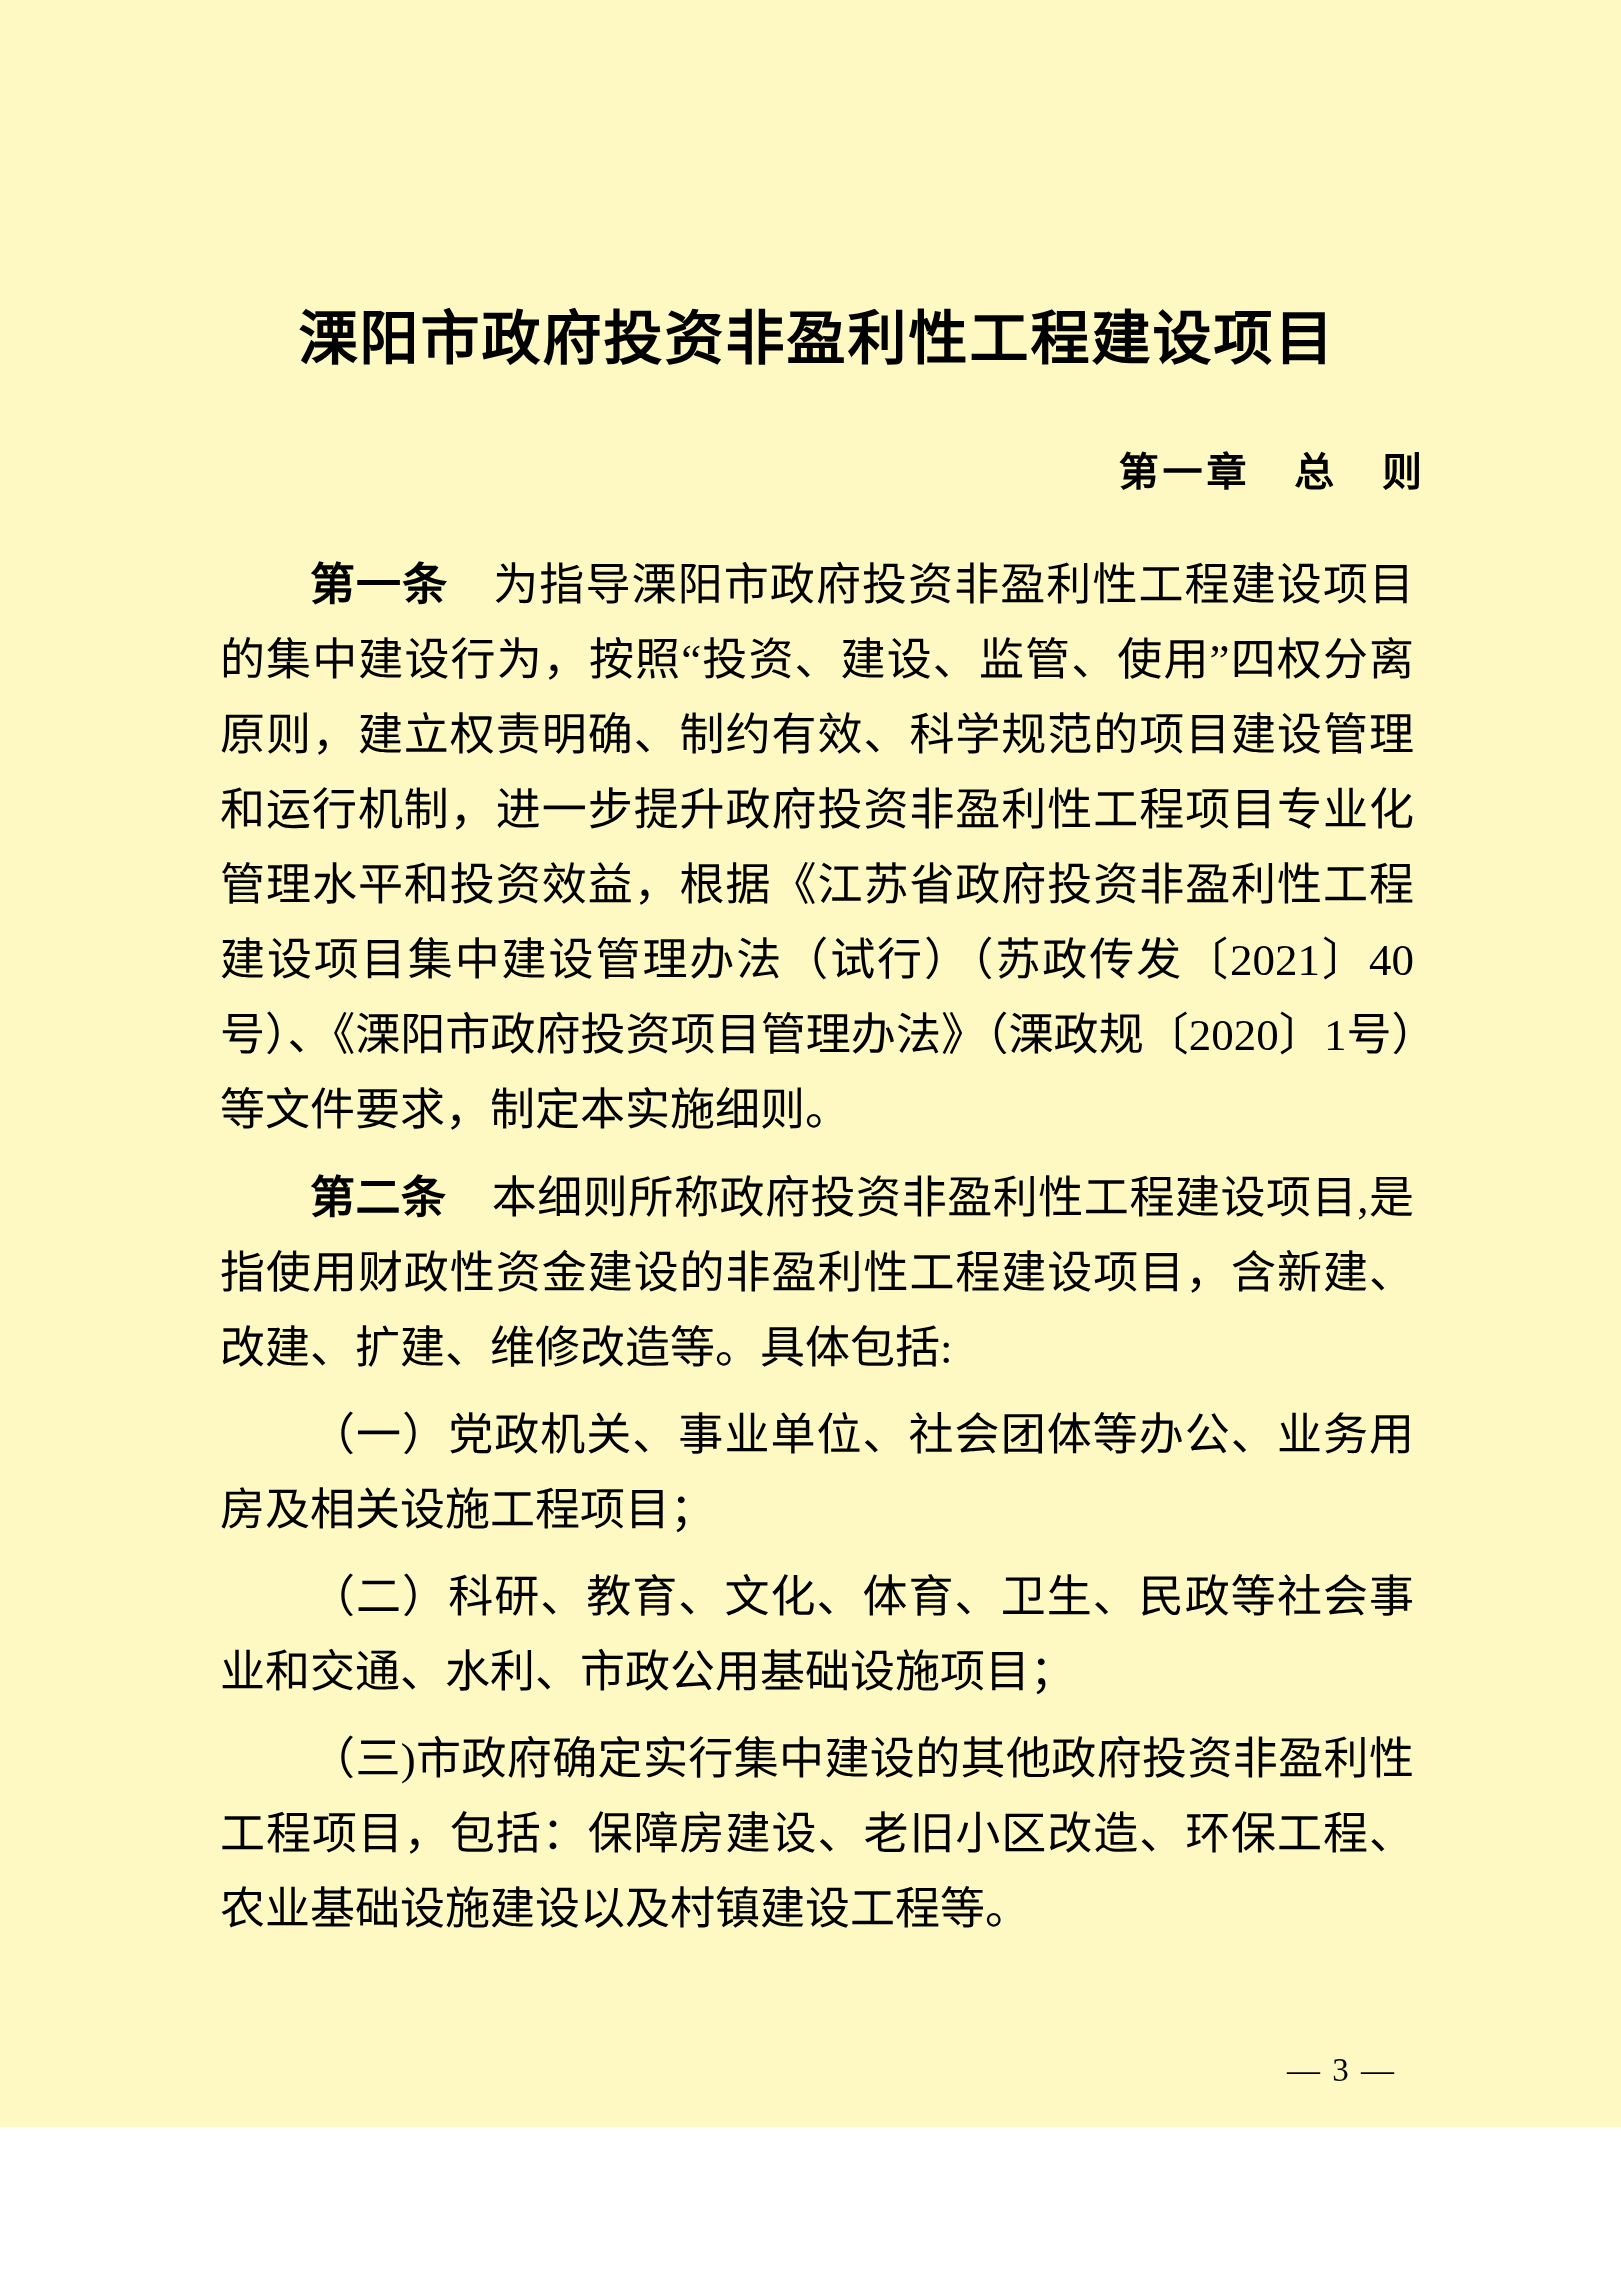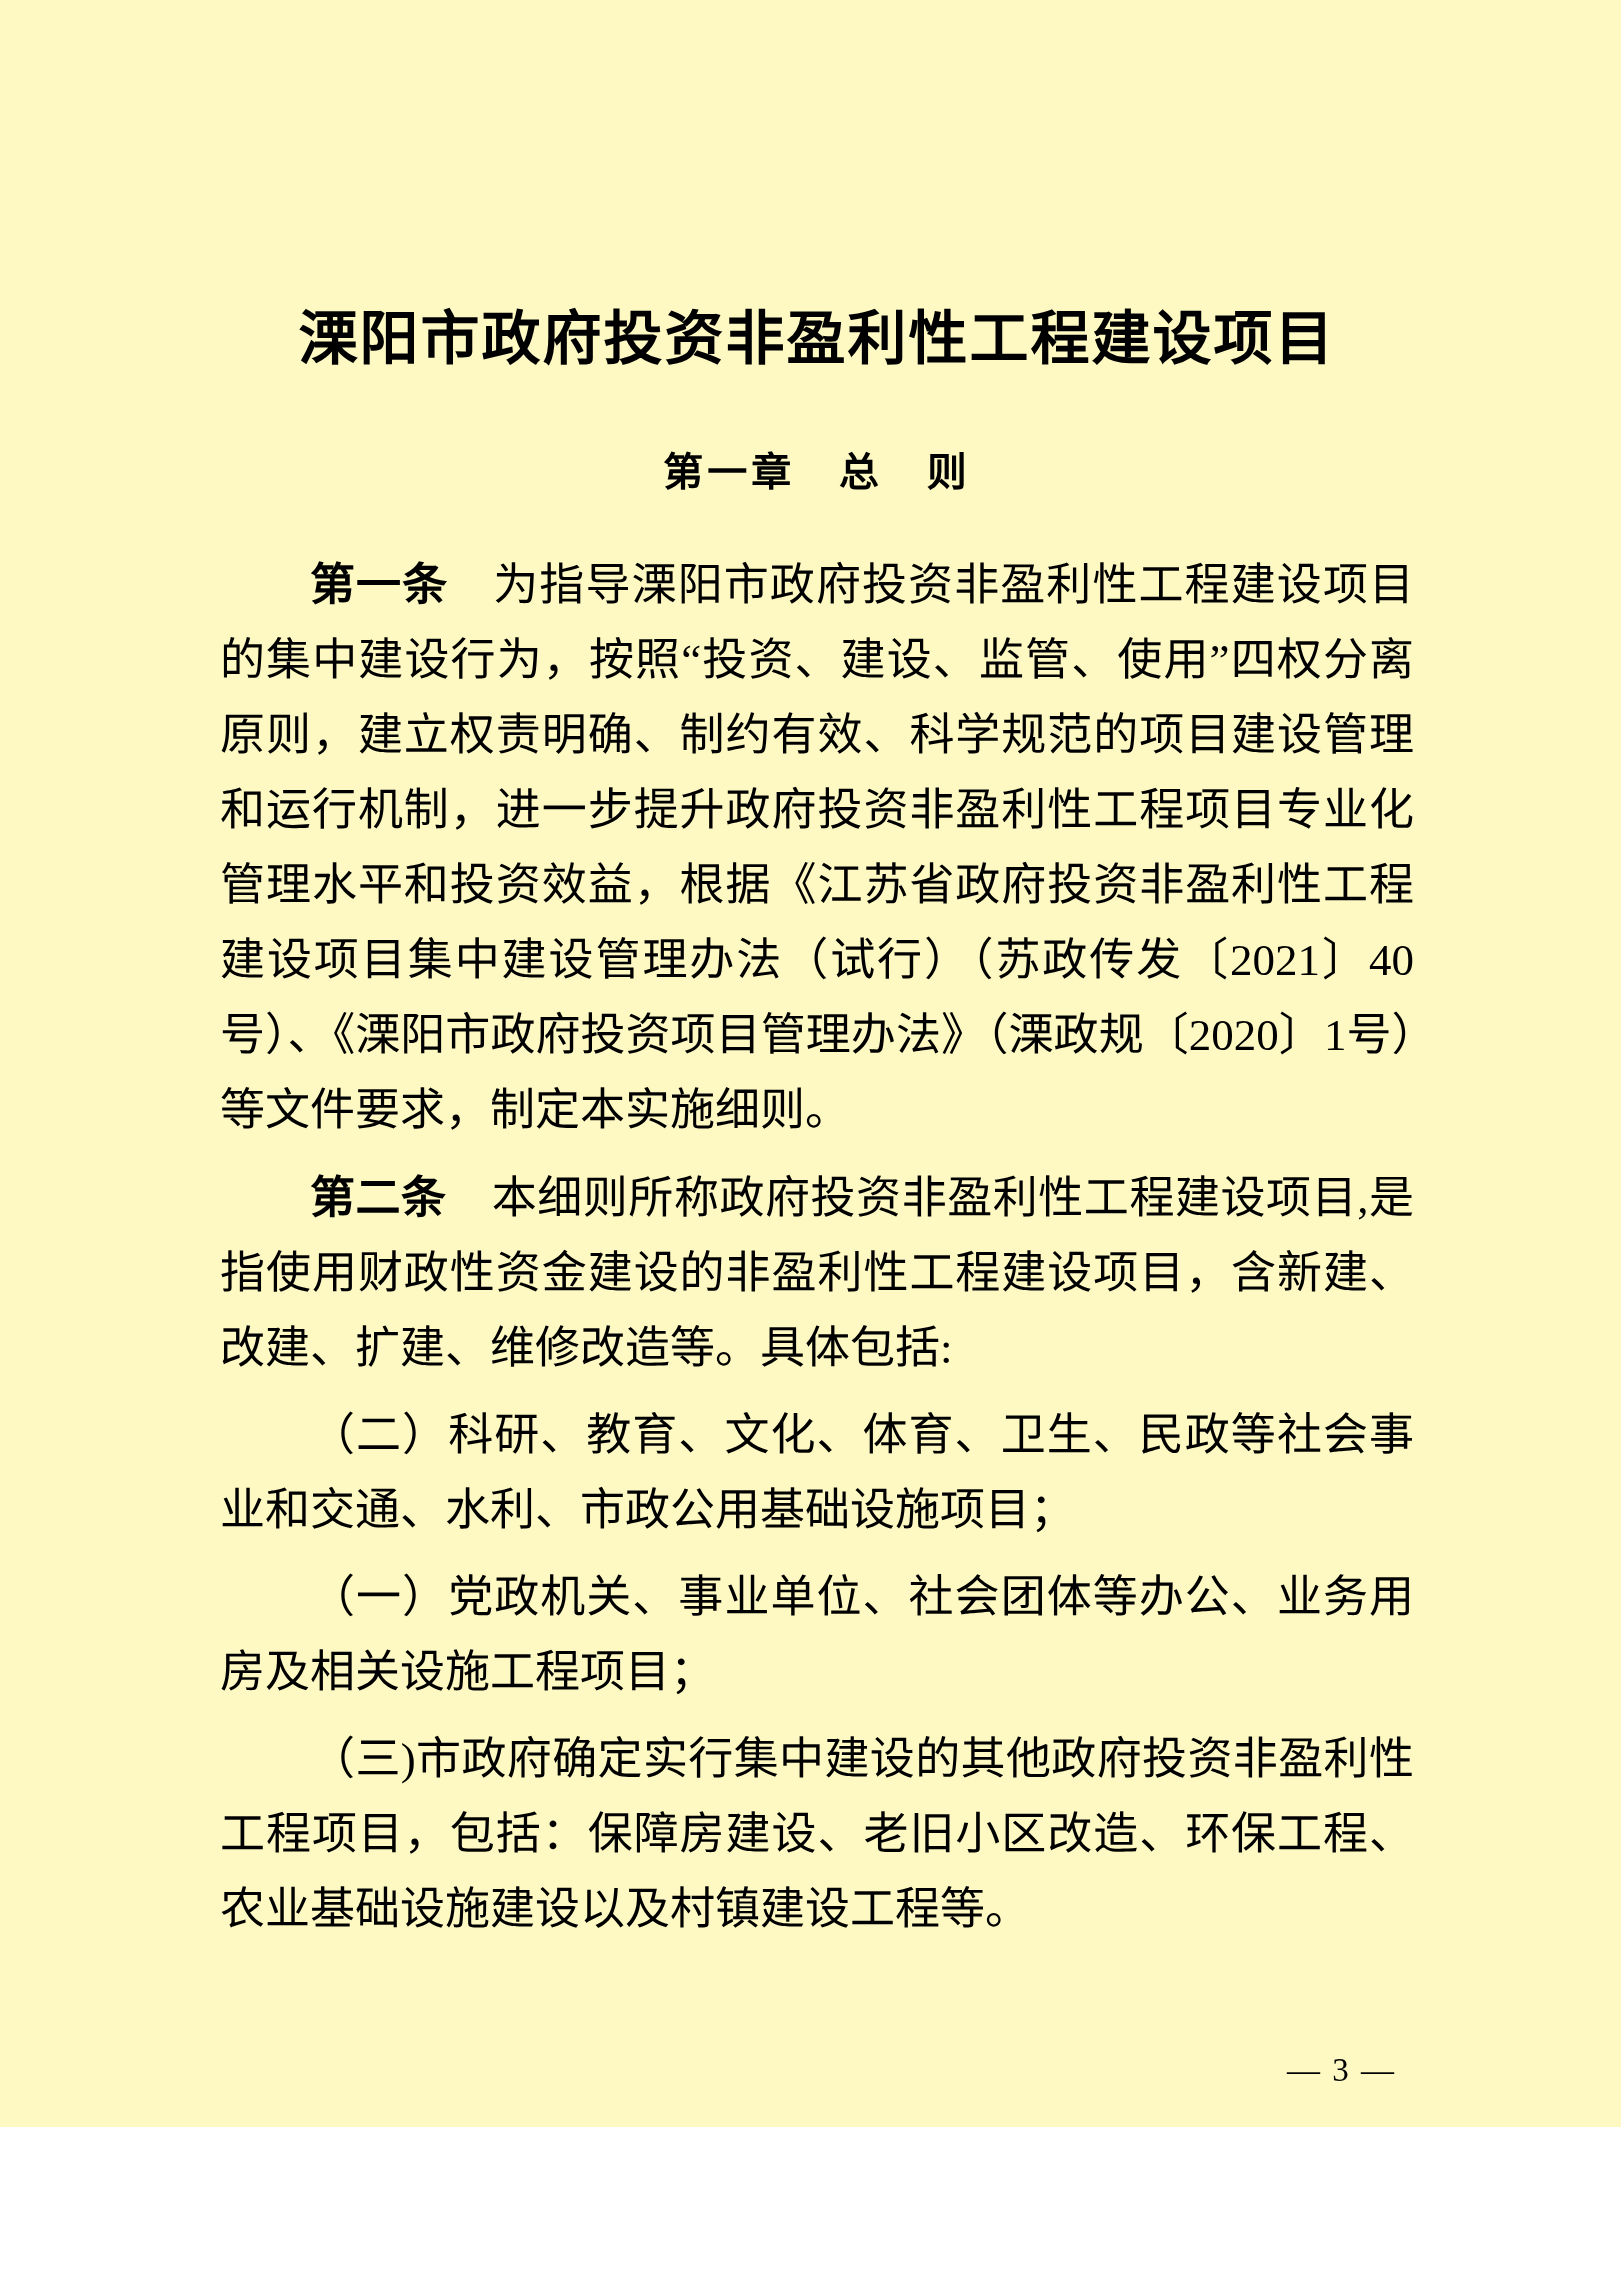--- a/index.html
+++ b/index.html
@@ -26,21 +26,21 @@
     margin: 296px 0 0 0;
     text-align: center;
     font-weight: 700;
     font-size: 59px;
     line-height: 86px;
     letter-spacing: 2px;
     font-family: "Liberation Serif", "DejaVu Serif", serif;
   }
   .chapter-heading {
     margin: 65px 0 3px 0;
-    text-align: center;
+    text-align: right;
     font-weight: 700;
     font-size: 40px;
     line-height: 51px;
     letter-spacing: 3.9px;
     font-family: "Liberation Sans", "DejaVu Sans", sans-serif;
   }
   .doc-body {
     margin-top: 49px;
     font-size: 45px;
     line-height: 75px;
@@ -72,20 +72,20 @@
 
 <div class="page">
   <div class="content">
     <h1 class="doc-title">
       <div>溧阳市政府投资非盈利性工程建设项目</div>
     </h1>
     <h2 class="chapter-heading">第一章　总　则</h2>
     <div class="doc-body" id="doc-body">
         <p><span class="article-label">第一条</span><span>为指导溧阳市政府投资非盈利性工程建设项目的集中建设行为，按照“投资、建设、监管、使用”四权分离原则，建立权责明确、制约有效、科学规范的项目建设管理和运行机制，进一步提升政府投资非盈利性工程项目专业化管理水平和投资效益，根据《江苏省政府投资非盈利性工程建设项目集中建设管理办法（试行）（苏政传发〔2021〕40号）、《溧阳市政府投资项目管理办法》（溧政规〔2020〕1号）等文件要求，制定本实施细则。</span></p>
         <p><span class="article-label">第二条</span><span>本细则所称政府投资非盈利性工程建设项目,是指使用财政性资金建设的非盈利性工程建设项目，含新建、改建、扩建、维修改造等。具体包括:</span></p>
+        <p><span>（一）党政机关、事业单位、社会团体等办公、业务用房及相关设施工程项目；</span></p>
         <p><span>（二）科研、教育、文化、体育、卫生、民政等社会事业和交通、水利、市政公用基础设施项目；</span></p>
-        <p><span>（一）党政机关、事业单位、社会团体等办公、业务用房及相关设施工程项目；</span></p>
         <p><span>（三)市政府确定实行集中建设的其他政府投资非盈利性工程项目，包括：保障房建设、老旧小区改造、环保工程、农业基础设施建设以及村镇建设工程等。</span></p>
       </div>
   </div>
   <div class="page-number">— 3 —</div>
 </div>
 
 
 </body></html>

